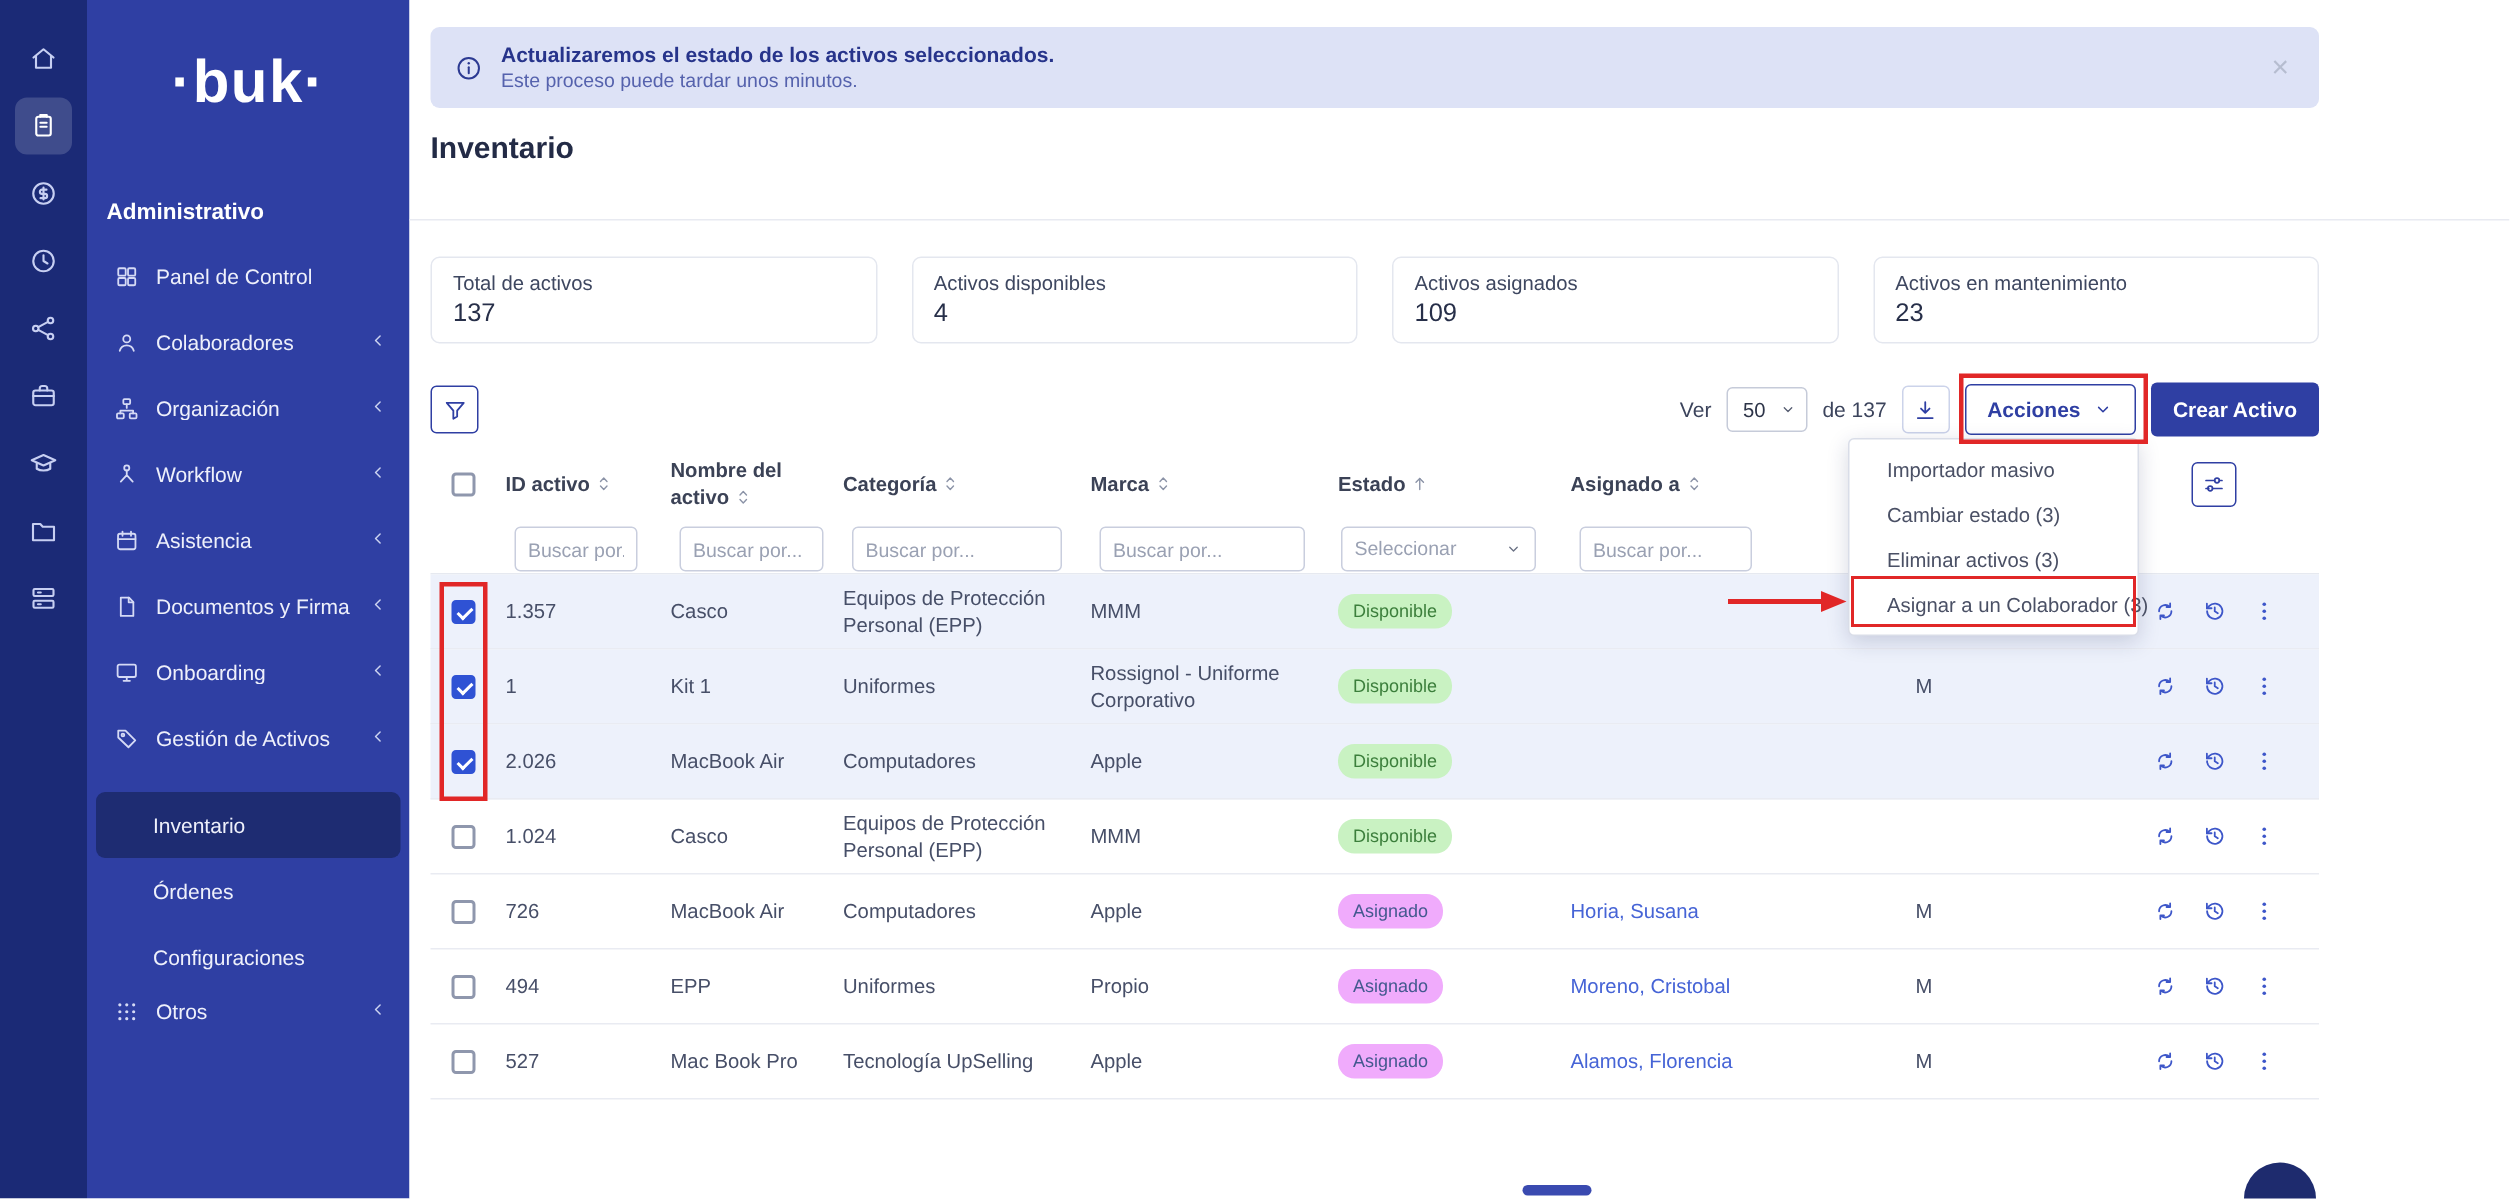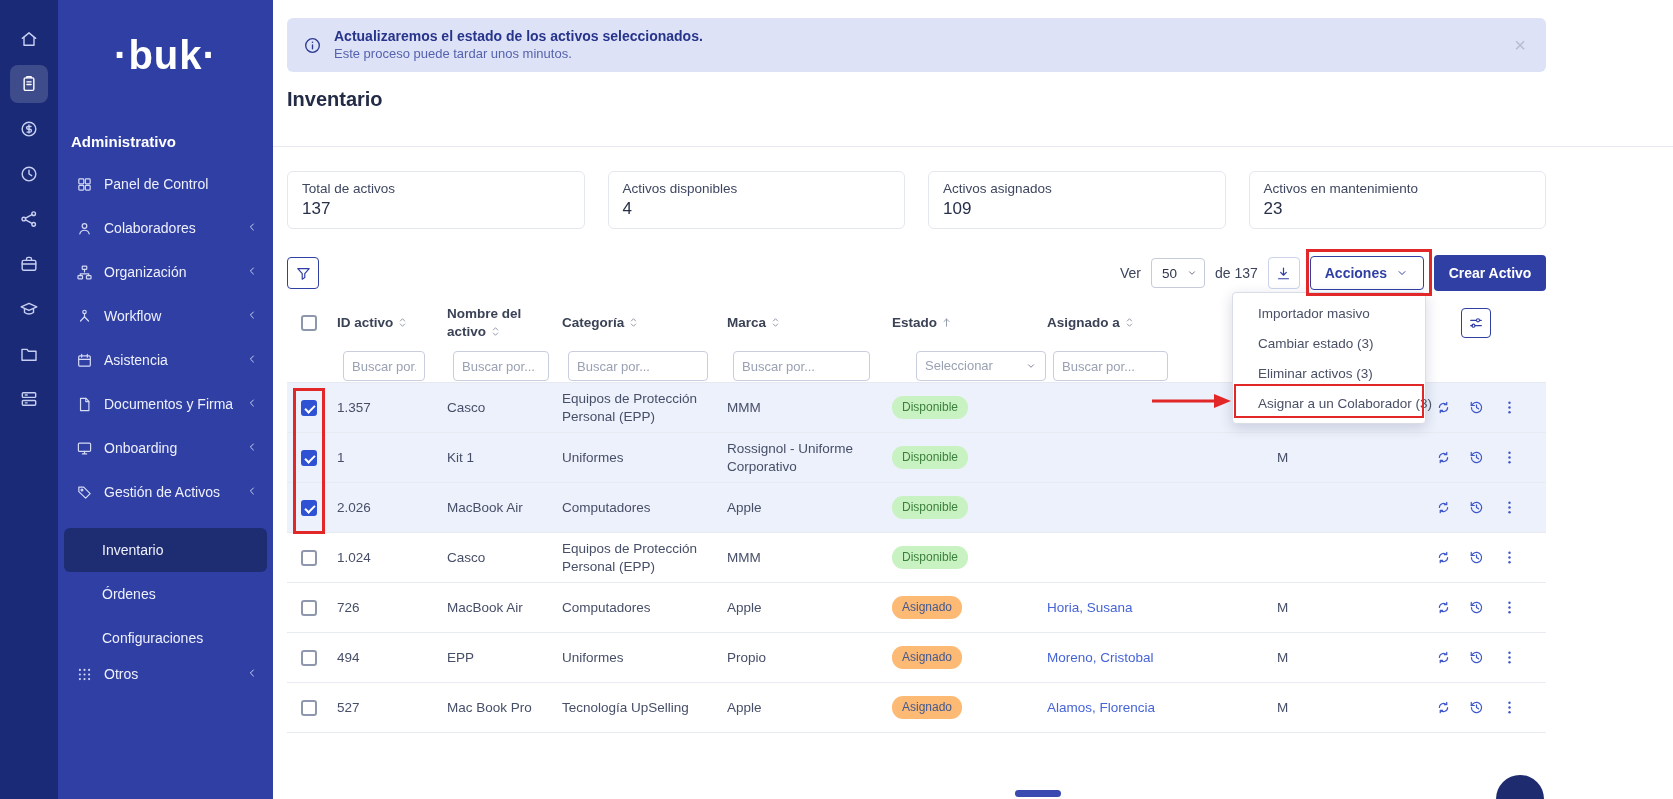--- a/index.html
+++ b/index.html
@@ -86,37 +86,37 @@
     vertical-align: -2px; margin-left: 3px; }
   .th-actions { display: flex; justify-content: center; }
   .tune-btn { width: 30px; height: 30px; border: 1.5px solid #2f3fa3; border-radius: 4px;
     color: #2f3fa3; display: flex; align-items: center; justify-content: center;
     background: #fff; cursor: pointer; }
   .tune-btn .ic { width: 16px; height: 16px; }
   .filter-row { height: 38px; border-bottom: 1px solid #e6e9f0; }
   .filter-input { height: 30px; border: 1px solid #c9cede; border-radius: 4px; padding: 0 8px;
     font-size: 13px; color: #333a4e; font-family: inherit; margin-left: 6px; background: #fff; }
   .filter-input::placeholder { color: #9aa1b3; }
-  .filter-select { height: 30px; border: 1px solid #c9cede; border-radius: 4px; margin-left: 24px;
+  .filter-select { height: 30px; border: 1px solid #c9cede; border-radius: 4px; margin-left: 2px;
     display: flex; align-items: center; padding: 0 8px; font-size: 13px; color: #9aa1b3;
     background: #fff; cursor: pointer; }
   .filter-select .ic { margin-left: auto; width: 12px; height: 12px; color: #6a7184; }
 
   .trow { min-height: 50px; border-bottom: 1px solid #e9ebf2; font-size: 13.5px; color: #474f68; }
   .trow.selected { background: #edf1fb; }
   .td { padding: 6px; line-height: 1.3; }
   .c-check { display: flex; justify-content: flex-start; padding-left: 14px; align-items: center; }
   .cb { width: 16px; height: 16px; border: 2px solid #8f97ad; border-radius: 3px; background: #fff;
     position: relative; display: inline-block; cursor: pointer; flex: none; }
   .cb.checked { background: #2f52d4; border-color: #2f52d4; }
   .cb.checked::after { content: ''; position: absolute; left: 4px; top: 1px; width: 4px;
     height: 8px; border: solid #fff; border-width: 0 2px 2px 0; transform: rotate(45deg); }
   .badge { display: inline-block; padding: 4px 10px; border-radius: 11px; font-size: 12px; }
   .b-avail { background: #c9f2c2; color: #3c7f3c; }
-  .b-assign { background: #fdba74; color: #44598f; }
+  .b-assign { background: #f0abfc; color: #44598f; }
   .link { color: #4664d6; cursor: pointer; text-decoration: none; }
   .c-actions { display: flex; gap: 16px; justify-content: center; align-items: center; }
   .act { color: #3d56c9; width: 17px; height: 17px; cursor: pointer; }
   .act .ic { width: 17px; height: 17px; }
 
   
   .actions-menu { position: absolute; left: 1232px; top: 292px; width: 194px; background: #fff;
     border: 1px solid #d9dde8; border-radius: 4px; box-shadow: 0 4px 14px rgba(30,40,90,.18);
     padding: 5px 12px; z-index: 50; }
   .menu-item { height: 30px; display: flex; align-items: center; padding: 0 13px;

